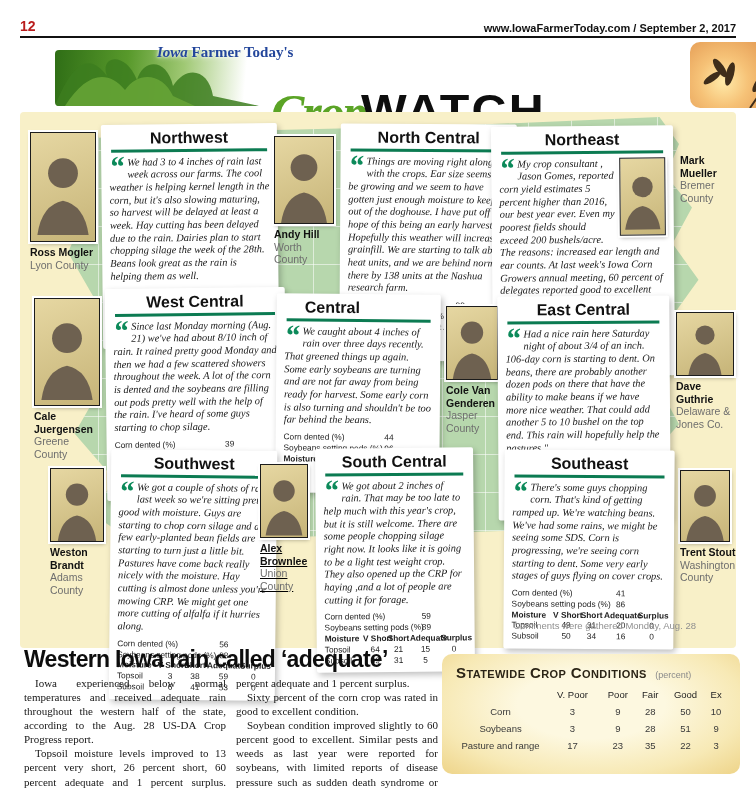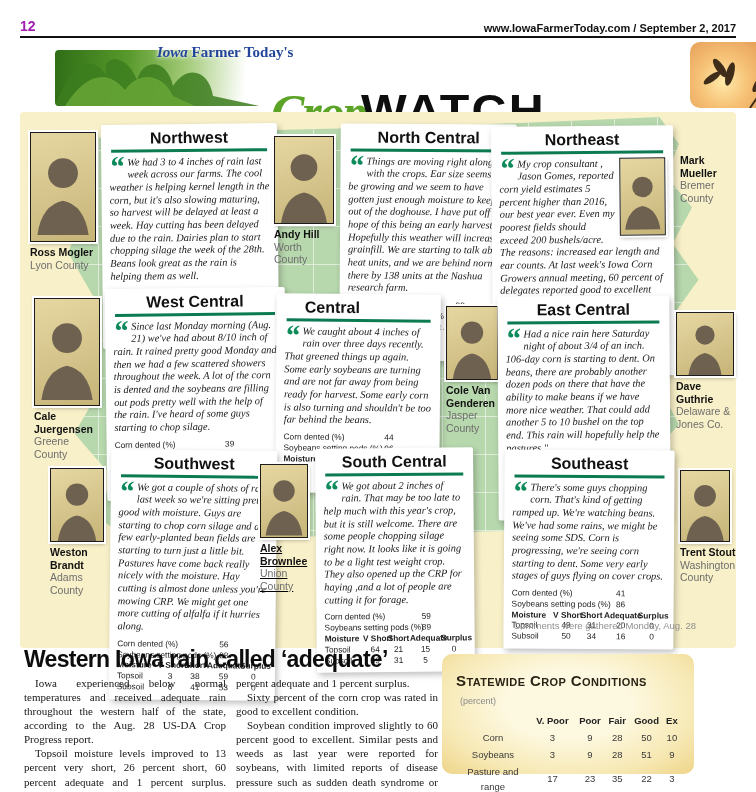--- a/index.html
+++ b/index.html
@@ -1,21 +1,21 @@
 <!DOCTYPE html>
 <html><head>
 <meta charset="utf-8">
 <style>
   html,body{margin:0;padding:0;background:#e9e9e9;}
   .page{position:relative;width:756px;height:792px;background:#ffffff;overflow:hidden;
         font-family:"Liberation Sans",sans-serif;margin:0 auto;}
 
   
   .topbar{position:absolute;left:20px;top:18px;width:716px;display:flex;justify-content:space-between;align-items:flex-end;}
-  .pagenum{font:bold 14px "Liberation Sans",sans-serif;color:#a21caf;}
+  .pagenum{font:bold 14px "Liberation Sans",sans-serif;color:#b91c1c;}
   .sitedate{font:bold 11px "Liberation Sans",sans-serif;color:#111;}
   .rule{position:absolute;left:20px;top:36px;width:716px;height:2px;background:#111;}
 
   
   .masthead{position:absolute;left:55px;top:42px;width:747px;height:68px;}
   .corn{position:absolute;left:0;top:8px;width:205px;height:56px;border-radius:4px;overflow:hidden;
         background:linear-gradient(95deg,#2f6e16 0%,#58992b 35%,#9fc873 62%,#ffffff 92%);}
   .soy{position:absolute;right:0;top:0;width:112px;height:66px;border-radius:10px;overflow:hidden;
        background:radial-gradient(circle at 30% 60%,#ffeaa9 0%,#f6c277 28%,#e7a159 58%,#d88a4b 100%);}
   .brand{position:absolute;left:102px;top:2px;font:bold 15px "Liberation Serif",serif;color:#23469b;text-shadow:0 0 3px #fff,0 0 6px #fff;}
@@ -74,29 +74,29 @@
   
   .article{position:absolute;left:24px;top:648px;width:414px;}
   .article h1{margin:0 0 5px;font:bold 23px/1 "Liberation Sans",sans-serif;color:#0d0d0d;
               letter-spacing:-0.7px;white-space:nowrap;}
   .cols{display:flex;gap:10px;}
   .col{flex:1 1 0;}
   .col p{margin:0;font:11px/1.28 "Liberation Serif",serif;color:#161616;text-align:justify;}
   .col p.indent{text-indent:11px;}
 
   
-  .statewide{position:absolute;left:442px;top:654px;width:252px;height:120px;box-sizing:border-box;
-             padding:18px 14px 8px;border-radius:10px;
+  .statewide{position:absolute;left:442px;top:654px;width:298px;height:120px;box-sizing:border-box;
+             padding:10px 14px 8px;border-radius:10px;
              background:radial-gradient(ellipse at 50% 42%,#fdf8e0 35%,#f7e9b5 72%,#eed489 100%);}
   .sw-title{font:bold 15px "Liberation Sans",sans-serif;font-variant:small-caps;color:#2b2416;letter-spacing:.4px;}
   .sw-note{font:9px "Liberation Sans",sans-serif;color:#8a8a8a;margin-left:4px;}
   .sw-table{width:100%;border-collapse:collapse;margin-top:4px;font:9.5px/1.5 "Liberation Sans",sans-serif;color:#3a3a3a;}
   .sw-table td{text-align:center;padding:1.5px 0;}
   .sw-table td:first-child{text-align:center;width:33%;}
-  .sw-table .hdr td{font-weight:bold;color:#222;}
+  .sw-table .hdr td{font-weight:normal;color:#222;}
 </style>
 </head>
 <body>
 
 <div class="page">
 
   <div class="topbar">
     <span class="pagenum">12</span>
     <span class="sitedate">www.IowaFarmerToday.com / September 2, 2017</span>
   </div>

